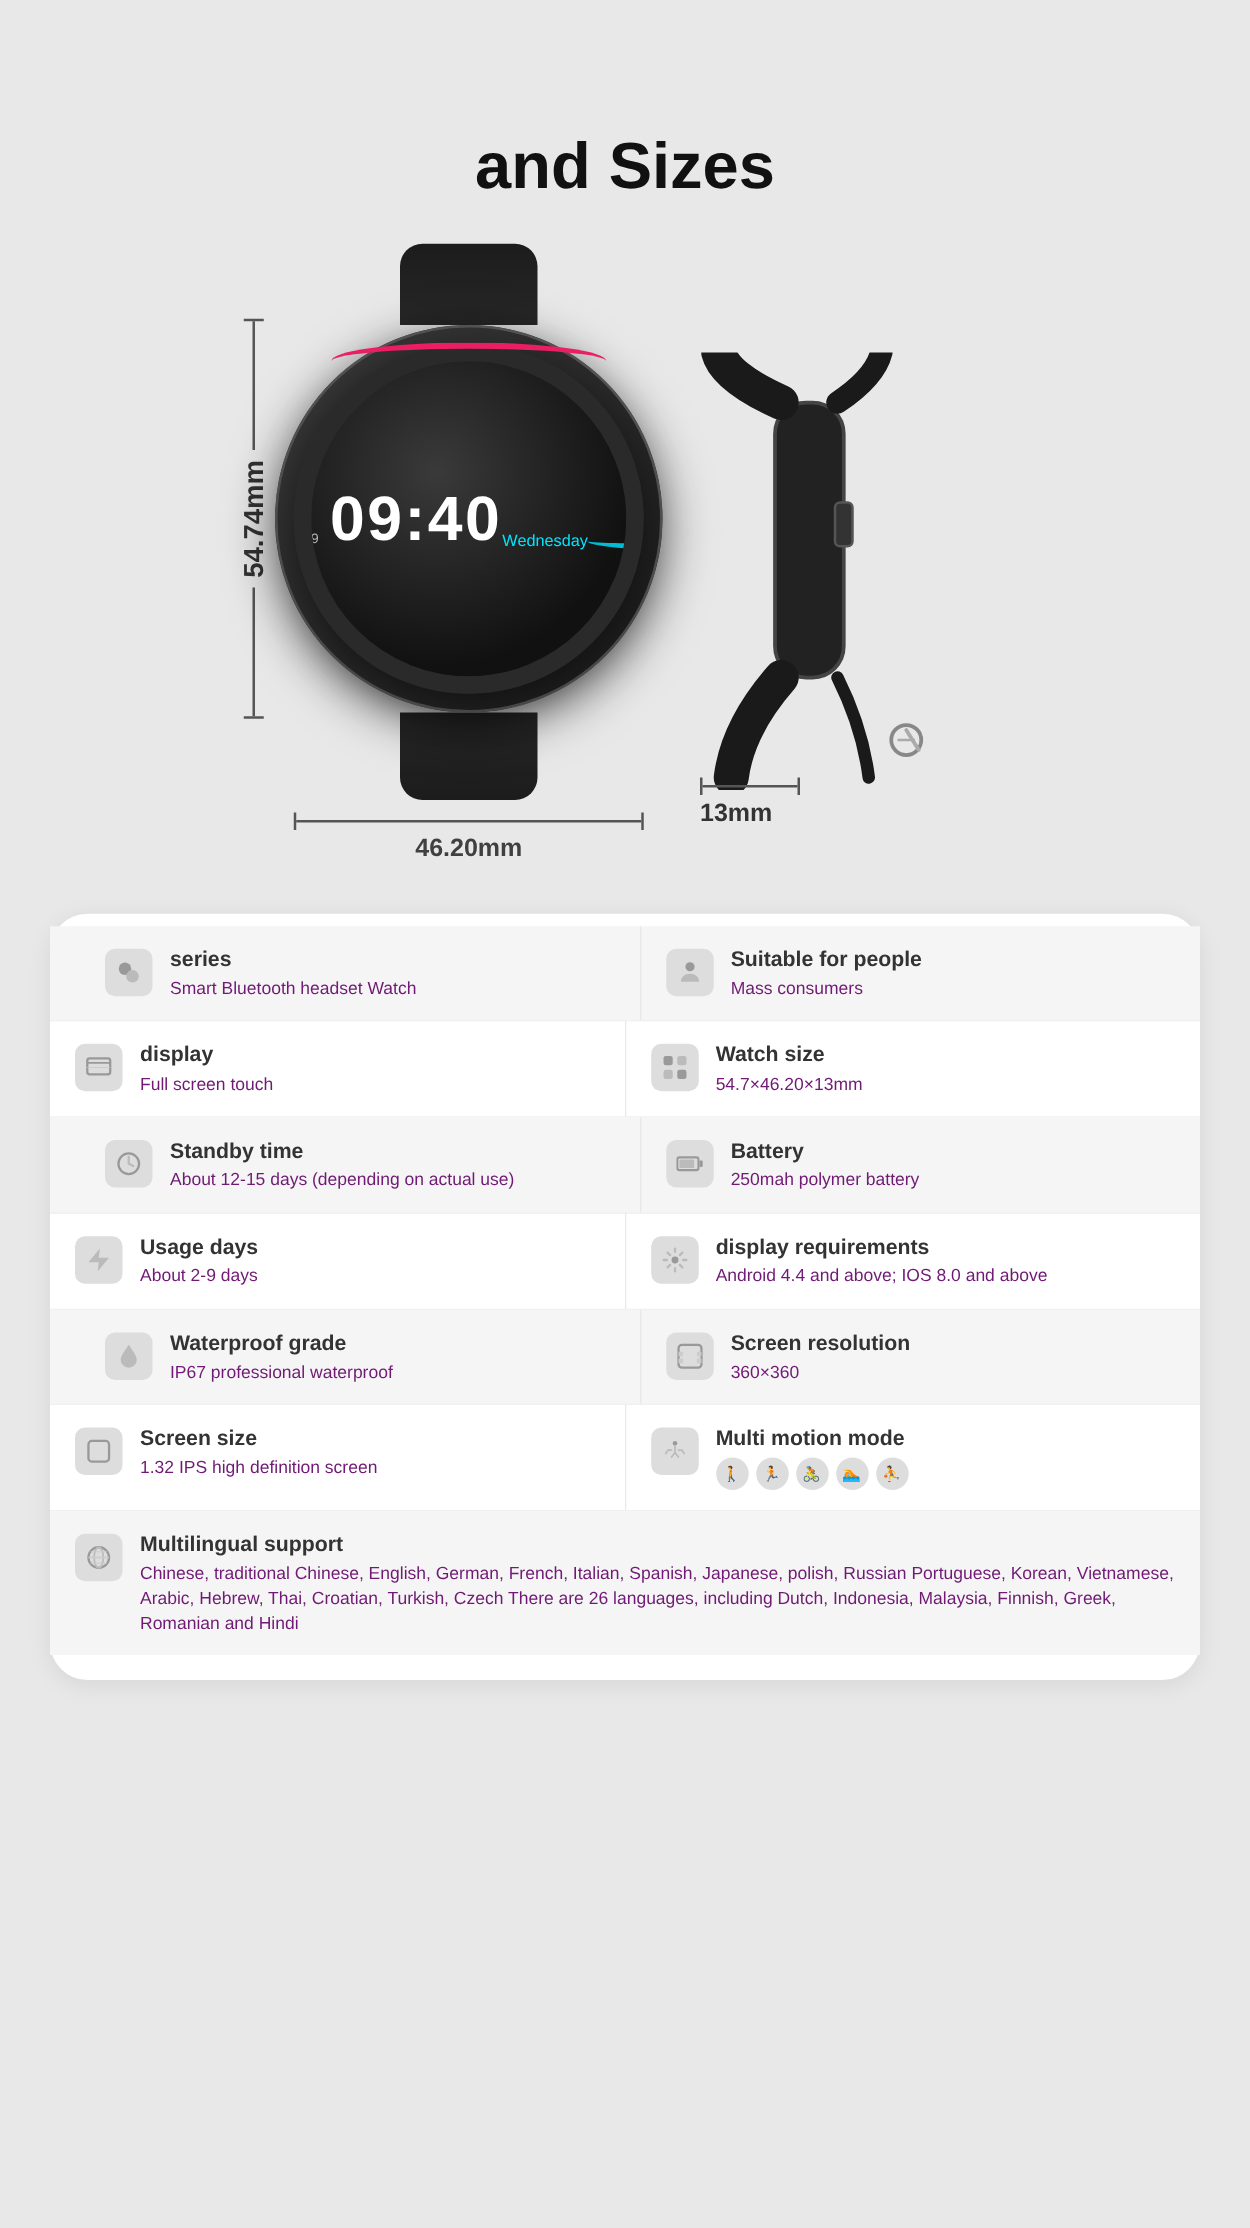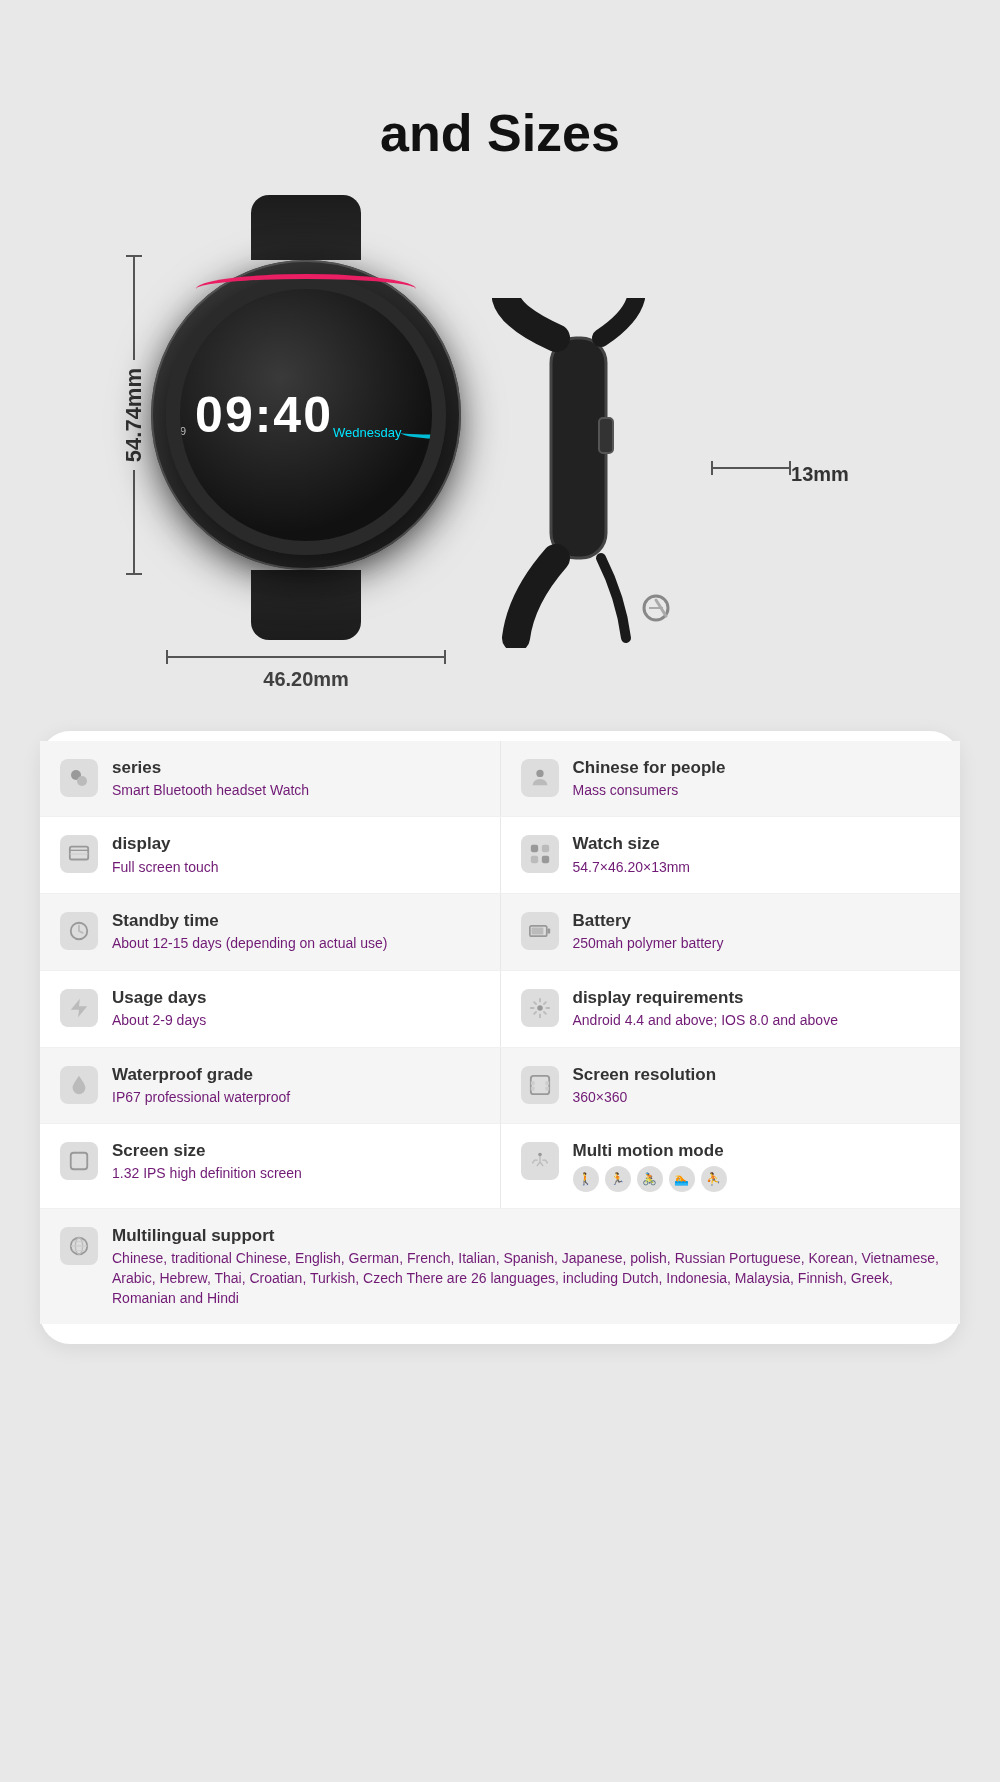--- a/index.html
+++ b/index.html
@@ -112,22 +112,21 @@
     .dimension-bottom {
       display: flex;
       align-items: center;
       gap: 0;
       margin-top: 8px;
       width: 280px;
     }
 
     .watch-side-container {
       display: flex;
-      flex-direction: row;
-      align-items: center;
+      flex-direction: column;
     }
 
     .spec-card {
       background: white;
       border-radius: 30px;
       margin: 40px 40px 40px 40px;
       width: 920px;
       padding: 10px 0 20px 0;
       box-shadow: 0 4px 20px rgba(0,0,0,0.08);
     }
@@ -136,20 +135,21 @@
       display: flex;
       border-bottom: 1px solid #f0f0f0;
     }
 
     .spec-row:last-child {
       border-bottom: none;
     }
 
     .spec-row.shaded {
       background: #f5f5f5;
+      padding-left: 24px;
     }
 
     .spec-cell {
       flex: 1;
       display: flex;
       align-items: flex-start;
       padding: 16px 20px;
       gap: 14px;
     }
 
@@ -345,21 +345,21 @@
       </div>
     </div>
     <div class="spec-cell">
       <div class="spec-icon">
         <svg width="22" height="22" viewBox="0 0 24 24">
             <circle cx="12" cy="7" r="4" fill="#999"></circle>
             <path d="M4 20c0-4 3.6-7 8-7s8 3 8 7" fill="#bbb"></path>
           </svg>
       </div>
       <div class="spec-text">
-        <span class="spec-title">Chinese for people</span>
+        <span class="spec-title">Suitable for people</span>
         <span class="spec-value">Mass consumers</span>
       </div>
     </div>
   </div>
 
   <div class="spec-row">
     <div class="spec-cell">
       <div class="spec-icon">
         <svg width="22" height="22" viewBox="0 0 24 24">
             <rect x="2" y="4" width="20" height="14" rx="2" fill="none" stroke="#999" stroke-width="2"></rect>

